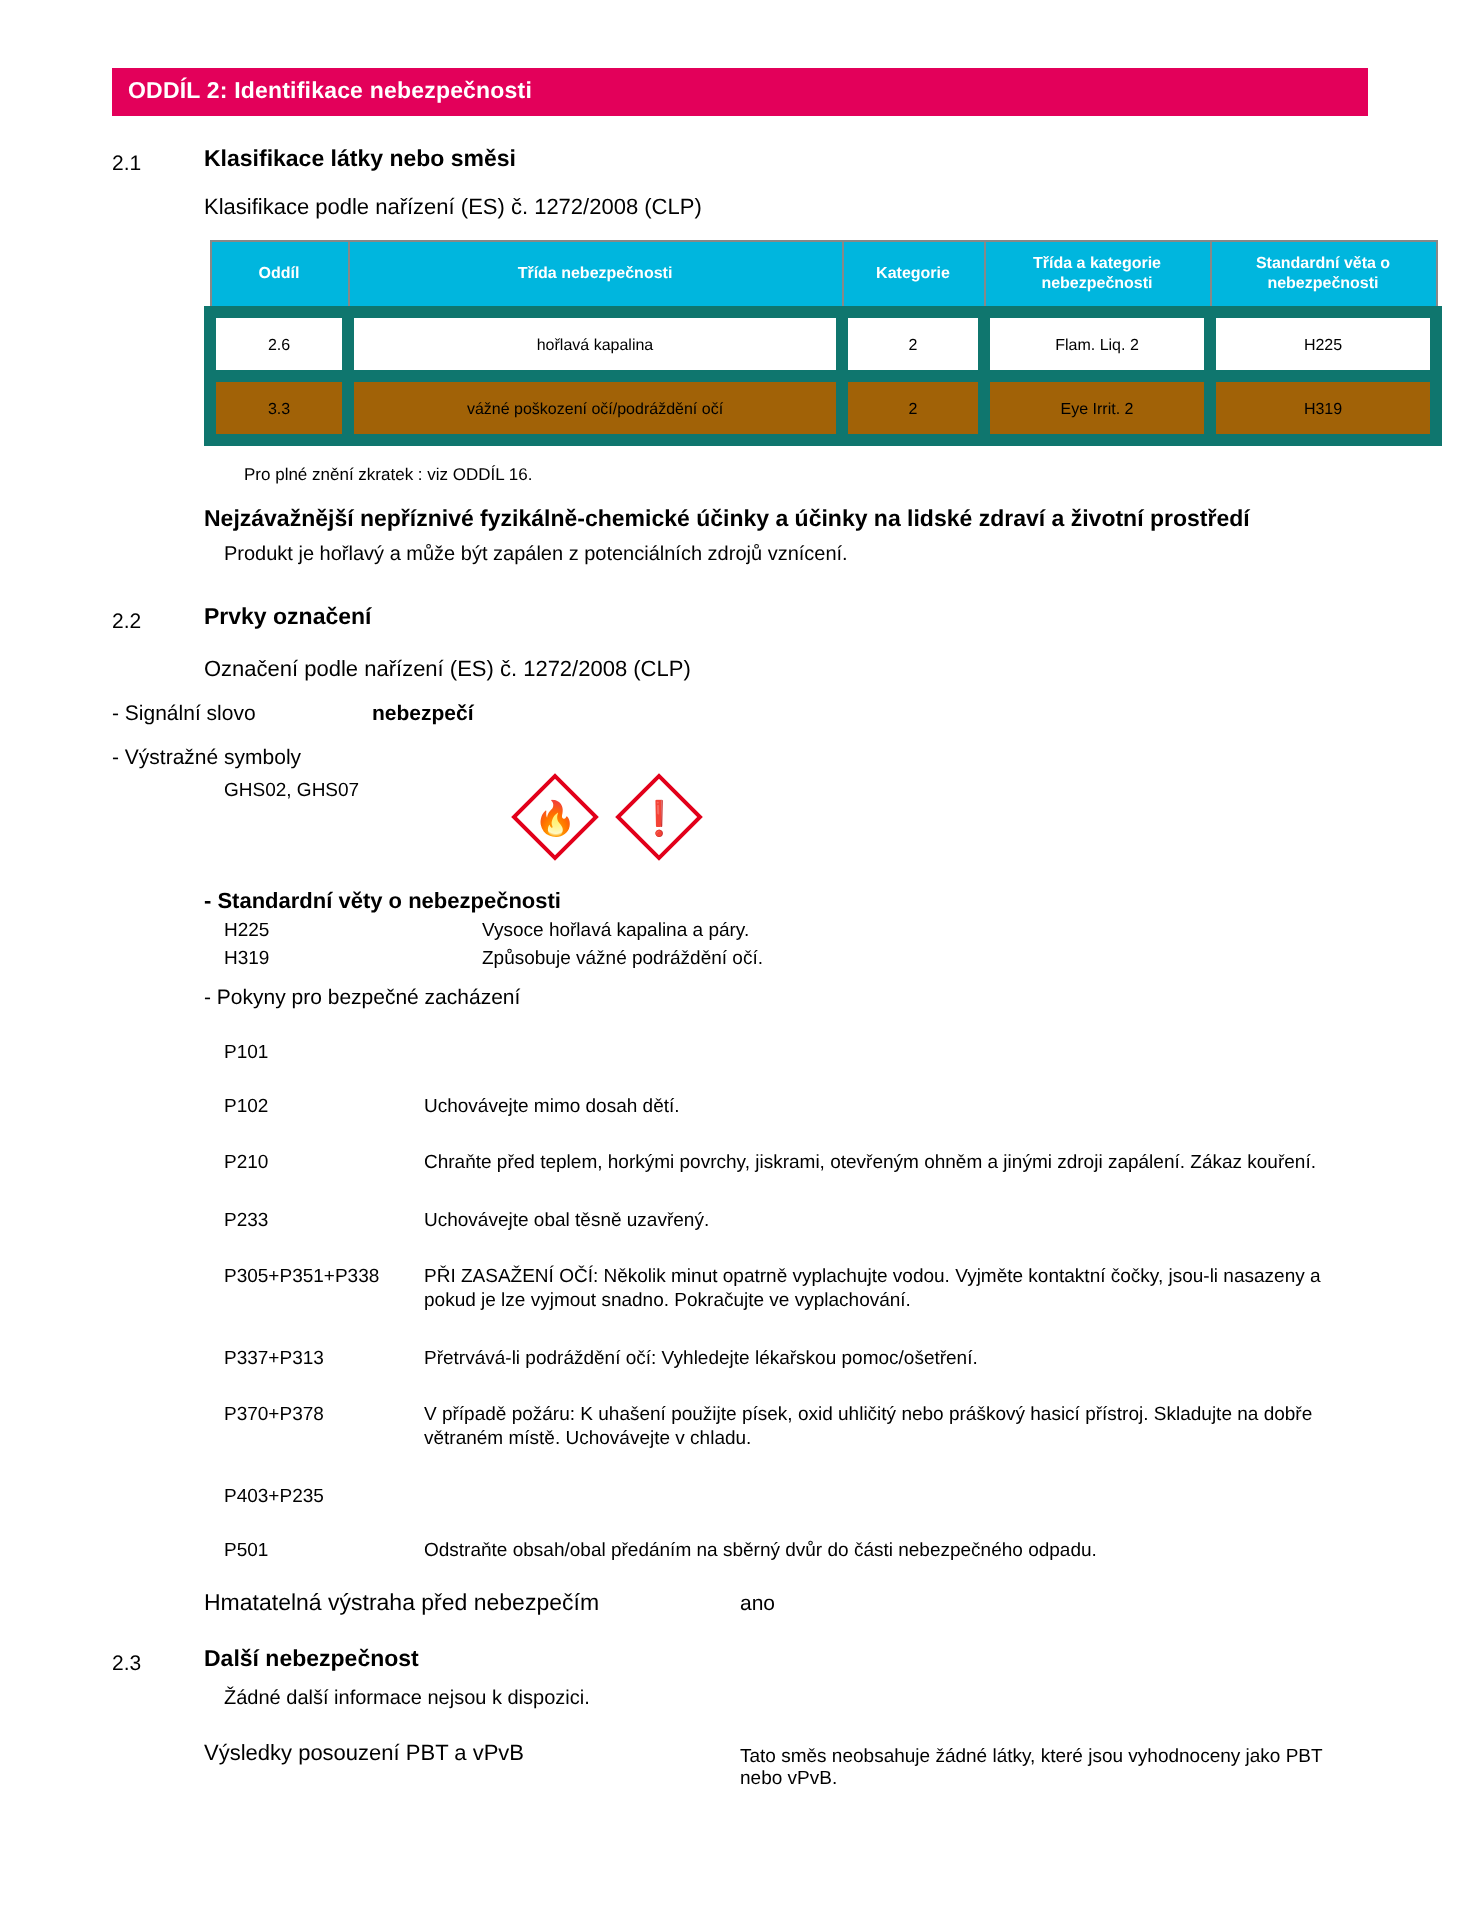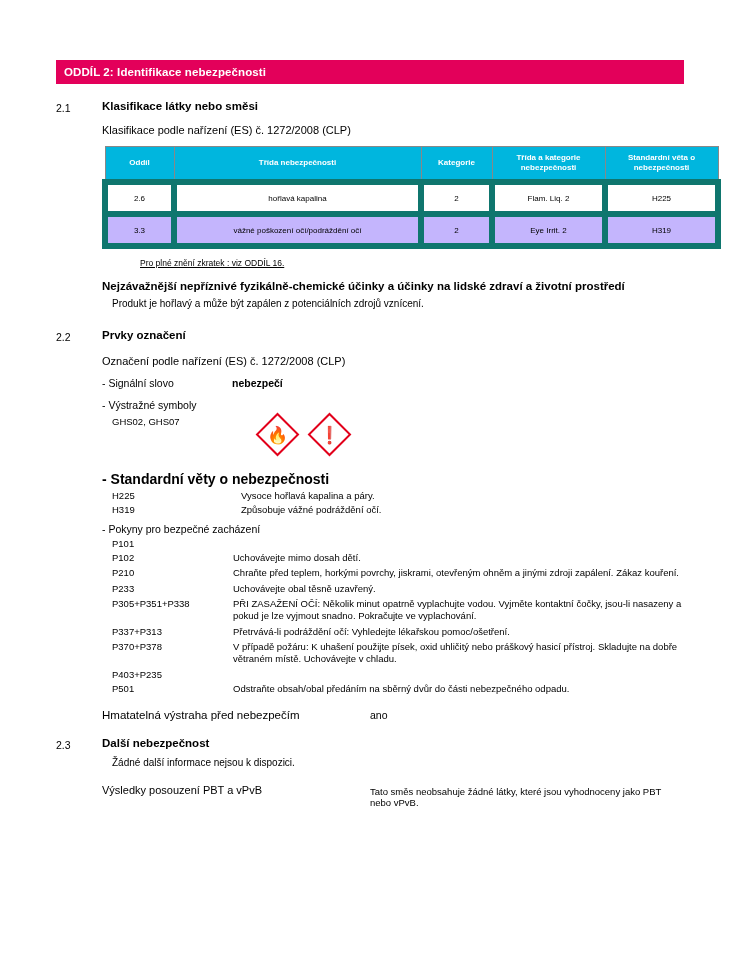--- a/index.html
+++ b/index.html
@@ -15,21 +15,21 @@
     height: 958px;
     background: #ffffff;
     position: relative;
     box-sizing: border-box;
     margin: 0 auto;
     overflow: hidden;
   }
   .content {
     position: absolute;
     left: 56px;
-    top: 60px;
+    top: 34px;
     width: 628px;
   }
   .section-header {
     background: #e3005a;
     color: #ffffff;
     font-weight: bold;
     font-size: 11.5px;
     padding: 6px 8px 6px 8px;
     letter-spacing: 0.1px;
   }
@@ -79,50 +79,48 @@
     line-height: 1.25;
   }
   table.clp td {
     border: 6px solid #0f766e;
     font-size: 8px;
     padding: 5px 3px;
     text-align: center;
     height: 16px;
   }
   table.clp tr.shade td {
-    background: #c4b5fd;
+    background: #a16207;
   }
   .col1 { width: 62px; }
   .col2 { width: 240px; }
   .col3 { width: 64px; }
   .col4 { width: 106px; }
   .col5 { width: 106px; }
 
   .note {
     font-size: 8.5px;
-    margin-left: 84px;
+    margin-left: 66px;
     margin-top: 9px;
-    text-decoration: underline;
   }
   .bold-line {
     font-size: 11.5px;
     font-weight: bold;
     margin-left: 46px;
     margin-top: 12px;
   }
   .indent-line {
     font-size: 10px;
     margin-left: 56px;
     margin-top: 6px;
   }
 
   
   .kv {
     display: flex;
-    margin-left: 46px;
     margin-top: 10px;
     font-size: 10.5px;
   }
   .kv .k { width: 118px; flex: 0 0 118px; }
   .kv .v { font-weight: bold; padding-left: 12px; }
 
   .pict-label {
     font-size: 9.5px;
     margin-left: 56px;
     margin-top: 5px;
@@ -154,39 +152,38 @@
     left: 0; top: 0; right: 0; bottom: 0;
     display: flex;
     align-items: center;
     justify-content: center;
     font-size: 17px;
     color: #000;
     line-height: 1;
   }
 
   .hstat {
-    font-size: 14px;
+    font-size: 11px;
     font-weight: bold;
     margin-left: 46px;
     margin-top: 14px;
   }
   .pair {
     display: flex;
     margin-left: 56px;
     font-size: 9.5px;
     margin-top: 3px;
   }
   .pair .code { width: 110px; flex: 0 0 110px; }
   .pair .desc { flex: 1; margin-left: 19px; }
   .pair2 {
     display: flex;
     margin-left: 56px;
     font-size: 9.5px;
-    margin-top: 3px;
-    gap: 21px;
+    margin-top: 16px;
   }
   .pair2 .code { width: 100px; flex: 0 0 100px; }
   .pair2 .desc { flex: 1; line-height: 1.3; }
   .hdr-p {
     font-size: 10.5px;
     margin-left: 46px;
     margin-top: 8px;
   }
   .tactile {
     display: flex;

